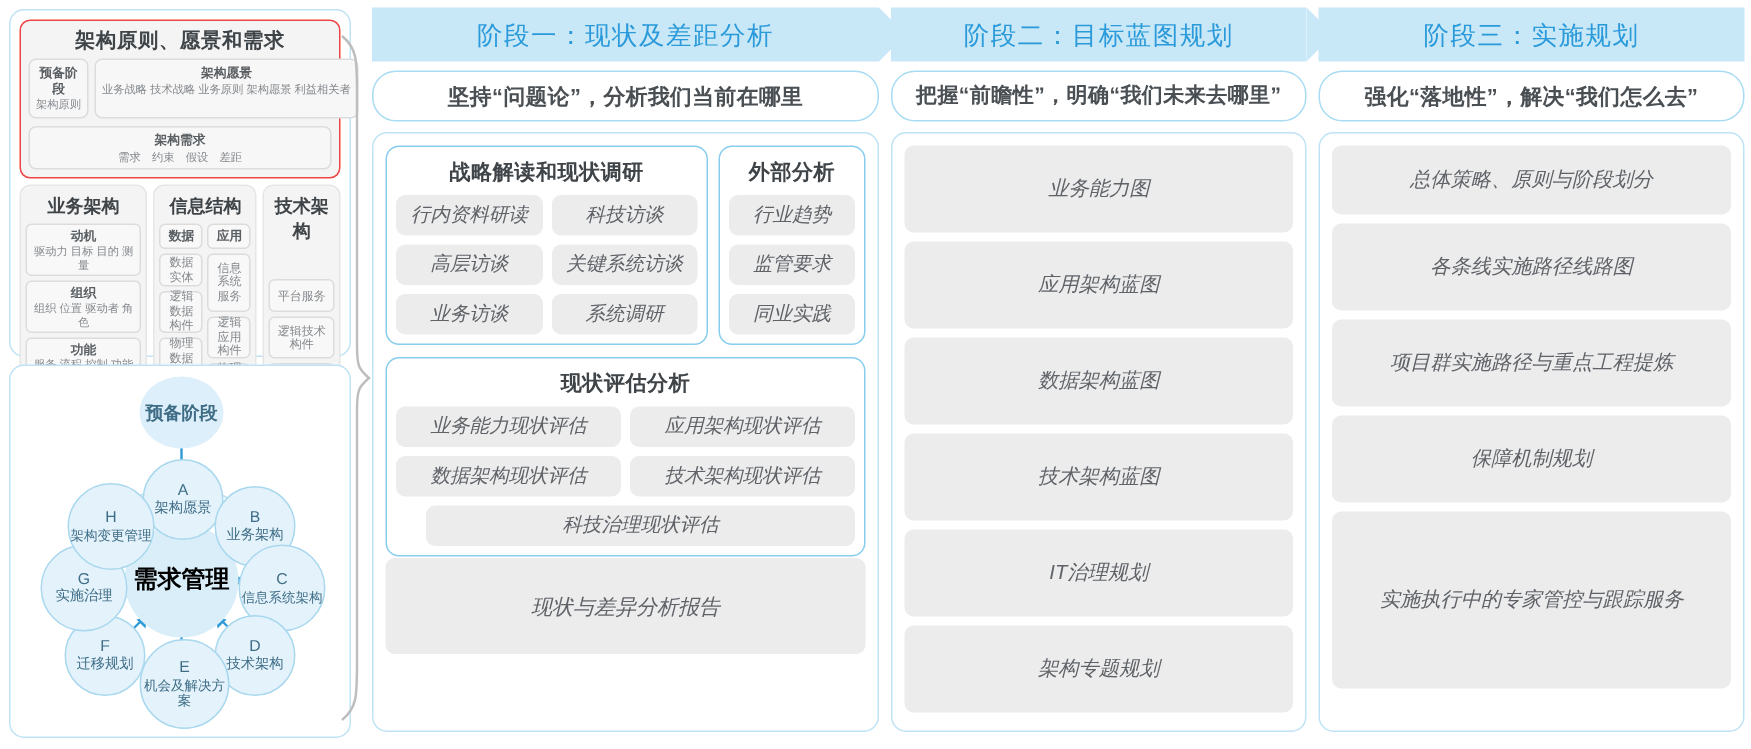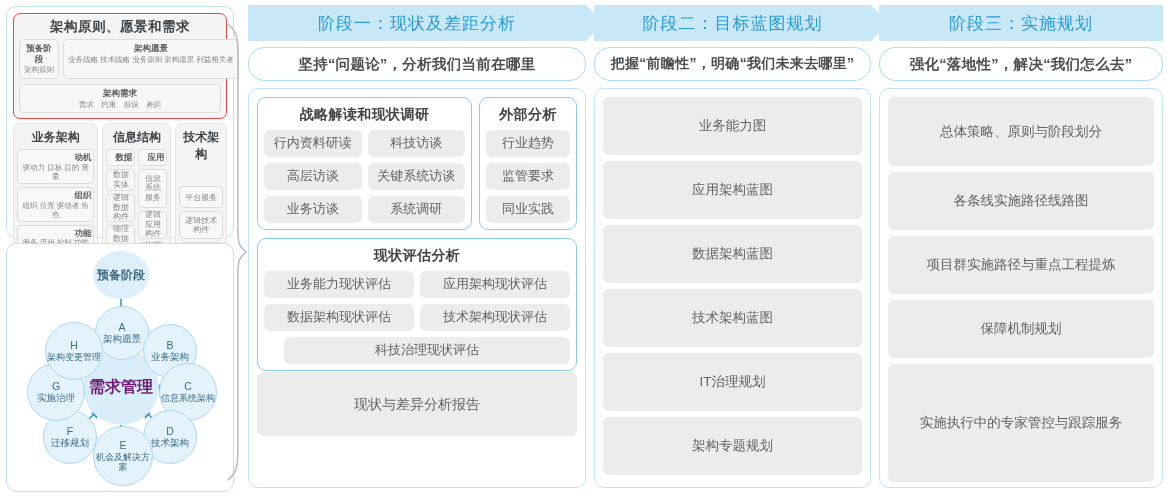--- a/index.html
+++ b/index.html
@@ -7,21 +7,21 @@
     width:1167px;height:499px;overflow:hidden;
     font-family:"Liberation Sans","DejaVu Sans",sans-serif;
     color:#5b6065;
   }
   .page{position:relative;width:1167px;height:499px;}
 
   
   .pill{
     background:#ececec;border-radius:6px;
     display:flex;align-items:center;justify-content:center;
-    text-align:center;color:#5f6368;line-height:1.15;
+    text-align:center;color:#5f6368;line-height:1.15;font-style:italic;
   }
 
   
   .left-col{position:absolute;left:6px;top:6px;width:228px;}
 
   .panel-togaf{
     border:1px solid #bfe3f5;border-radius:10px;background:#fff;
     padding:6px 6px 7px 6px;box-sizing:border-box;width:228px;height:232px;
   }
   .inner-card{
@@ -44,21 +44,21 @@
   .col-card{
     background:#f4f4f4;border:1px solid #e6e6e6;border-radius:7px;
     padding:3px;box-sizing:border-box;
   }
   .col-head{font-size:12px;font-weight:bold;color:#3f4448;text-align:center;padding:2px 0 3px;}
   .sub-col{display:flex;gap:3px;}
   .leaf{
     background:#f8f8f8;border:1px solid #dcdcdc;border-radius:4px;
     text-align:center;padding:2px 2px;margin-bottom:3px;box-sizing:border-box;
   }
-  .leaf .h{font-size:8.5px;font-weight:bold;color:#5a5f63;line-height:1.2;text-align:right;}
+  .leaf .h{font-size:8.5px;font-weight:bold;color:#5a5f63;line-height:1.2;}
   .leaf .s{font-size:7.5px;color:#85898d;line-height:1.25;}
   .leaf.one{font-size:8px;color:#85898d;line-height:1.2;
             display:flex;align-items:center;justify-content:center;}
 
   .impl-row{display:flex;gap:4px;margin-top:4px;align-items:stretch;}
   .impl-label{
     background:#f4f4f4;border:1px solid #e0e0e0;border-radius:6px;
     font-size:12px;font-weight:bold;color:#3f4448;text-align:center;
     display:flex;align-items:center;justify-content:center;padding:3px 5px;line-height:1.15;
   }
@@ -70,21 +70,21 @@
   }
   .adm-svg{position:absolute;left:0;top:0;}
   .node{position:absolute;border-radius:50%;
         display:flex;flex-direction:column;align-items:center;justify-content:center;
         text-align:center;color:#3f6d86;line-height:1.12;}
   .node .k{font-size:10.5px;}
   .node .t{font-size:9.5px;}
   .node-center{
     position:absolute;border-radius:50%;background:#d9eef9;
     display:flex;align-items:center;justify-content:center;
-    font-size:16px;font-weight:bold;color:#701a75;line-height:1.18;
+    font-size:16px;font-weight:bold;color:#000000;line-height:1.18;
   }
 
   
   .brace{position:absolute;left:226px;top:22px;}
 
   
   .stages{position:absolute;left:248px;top:5px;width:915px;height:489px;}
   .stage{position:absolute;top:0;height:489px;}
   .stage1{left:0;width:338px;}
   .stage2{left:346px;width:277px;}
@@ -381,21 +381,21 @@
 
     <div class="stage stage3">
       <div class="hdr">
         <div class="bg"></div>
         <div class="txt">阶段三：实施规划</div>
       </div>
       <div class="sub">强化“落地性”，解决“我们怎么去”</div>
 
       <div class="body-panel" style="height:400px">
         <div class="vlist">
-          <div class="pill p-col" style="height:69px">总体策略、原则与阶段划分</div>
+          <div class="pill p-col" style="height:46px">总体策略、原则与阶段划分</div>
           <div class="pill p-col" style="height:58px">各条线实施路径线路图</div>
           <div class="pill p-col" style="height:58px">项目群实施路径与重点工程提炼</div>
           <div class="pill p-col" style="height:58px">保障机制规划</div>
           <div class="pill p-col" style="height:118px">实施执行中的专家管控与跟踪服务</div>
         </div>
       </div>
     </div>
 
   </div>
 </div>

